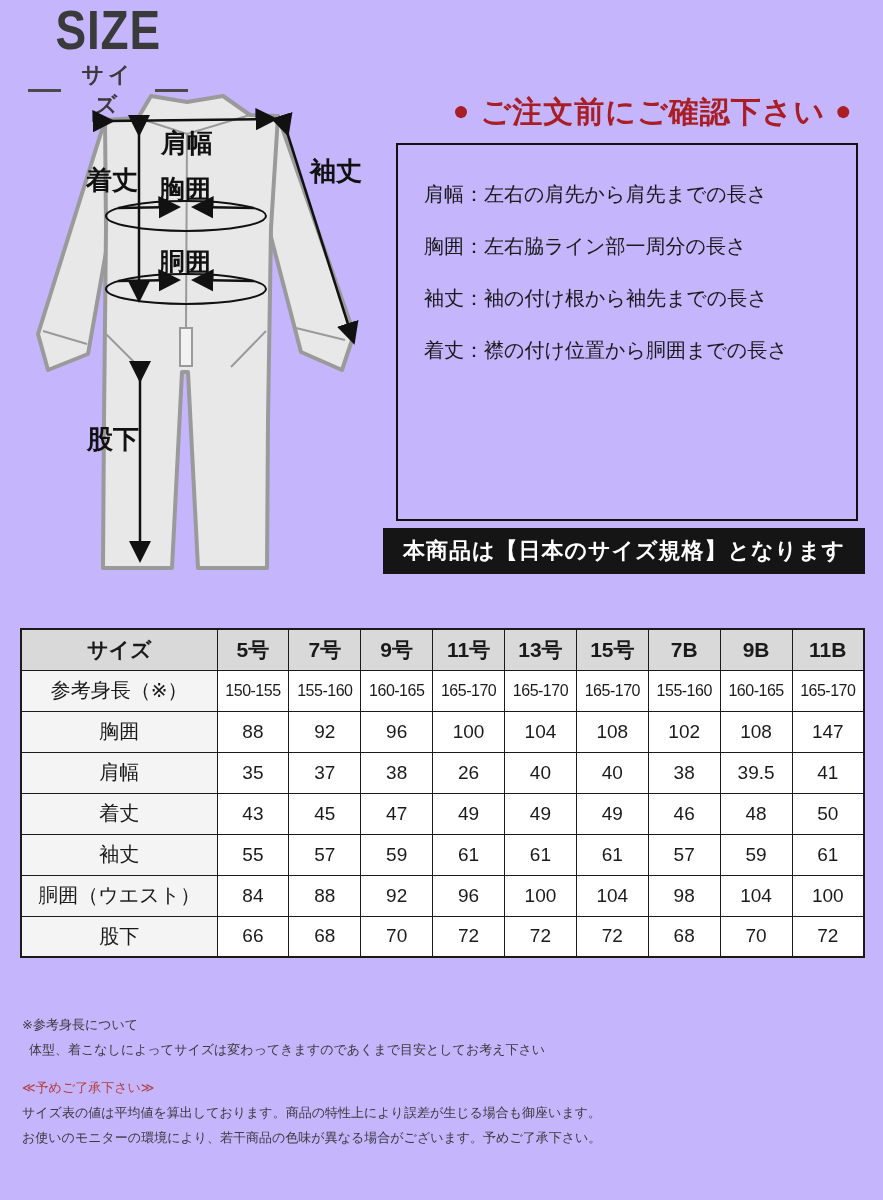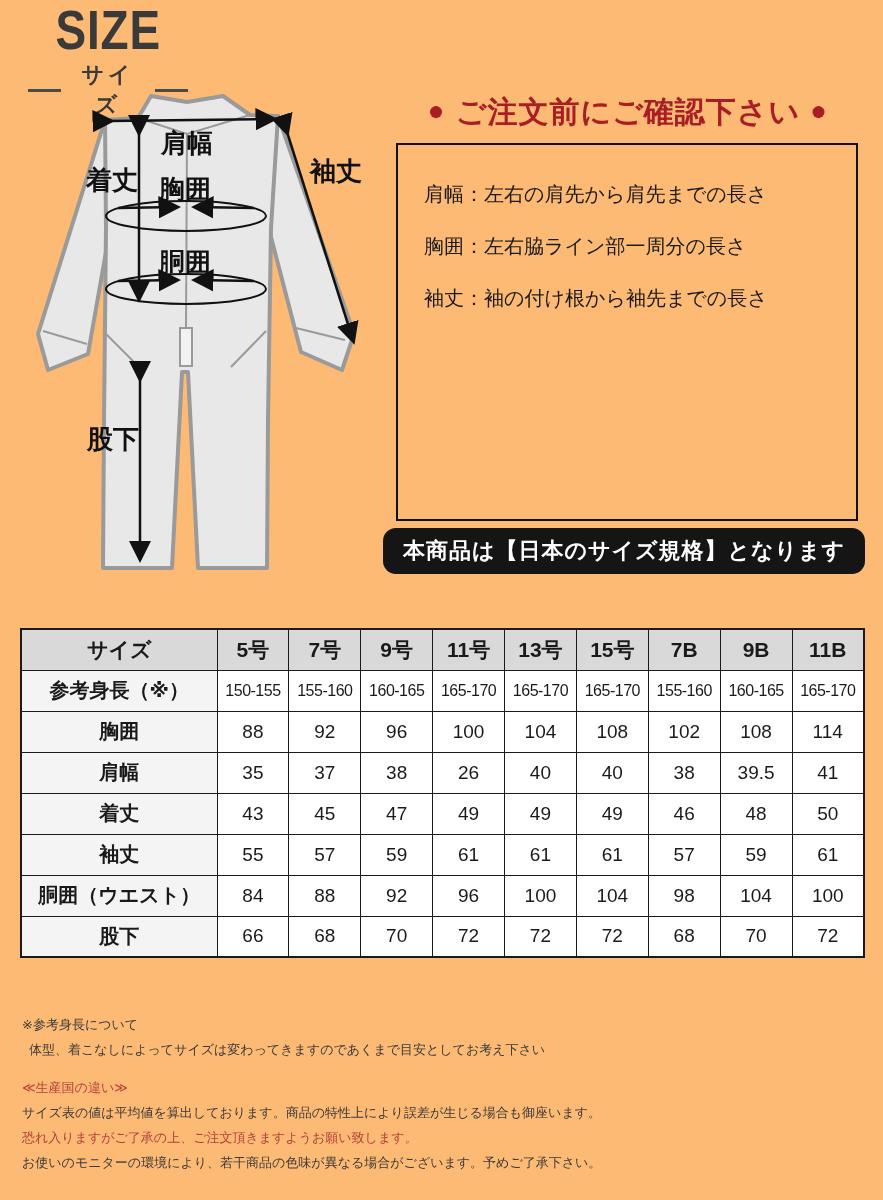--- a/index.html
+++ b/index.html
@@ -1,52 +1,52 @@
 <!DOCTYPE html>
 <html><head>
 <meta charset="utf-8">
 <style>
   * { margin:0; padding:0; box-sizing:border-box; }
   html,body { background:#fff; }
   body { font-family:"Liberation Sans","DejaVu Sans",sans-serif; color:#1a1a1a; }
-  .page { position:relative; width:883px; height:1200px; background:#fdba74; overflow:hidden; margin:0 auto; }
+  .page { position:relative; width:883px; height:1200px; background:#c4b5fd; overflow:hidden; margin:0 auto; }
 
   
   .size-head { position:absolute; left:28px; top:2px; width:160px; text-align:center; }
   .size-head .en { display:inline-block; font-size:56px; font-weight:900; color:#3a3a3a;
                    transform:scaleX(0.82); transform-origin:center; letter-spacing:1px; line-height:1.0; }
   .size-head .ja-row { display:flex; align-items:center; justify-content:center; gap:8px; margin-top:2px; }
   .size-head .dash { width:34px; height:0; border-top:3px solid #4a4a4a; }
   .size-head .ja { font-size:22px; font-weight:bold; color:#3a3a3a; letter-spacing:4px; }
 
   
   .diagram { position:absolute; left:20px; top:88px; width:362px; height:524px; }
 
   
-  .confirm-title { position:absolute; left:393px; top:92px; width:470px; text-align:center;
+  .confirm-title { position:absolute; left:393px; top:92px; width:470px; text-align:right;
                    font-size:30px; font-weight:bold; color:#a81e24; letter-spacing:1px; white-space:nowrap; }
   .confirm-title .dot { font-size:28px; vertical-align:2px; padding:0 10px; }
   .confirm-box { position:absolute; left:396px; top:143px; width:462px; height:378px;
                  border:2px solid #111; padding:36px 0 0 26px; }
   .confirm-box .item { height:52px; font-size:20px; color:#1a1a1a; white-space:nowrap; }
   .confirm-box .term { font-weight:500; }
 
   .notice-bar { position:absolute; left:383px; top:528px; width:482px; height:46px; background:#151515;
                 color:#fff; font-size:22px; font-weight:bold; text-align:center; line-height:46px;
-                letter-spacing:1px; white-space:nowrap;border-radius:13px; }
+                letter-spacing:1px; white-space:nowrap; }
 
   
   .size-table { position:absolute; left:20px; top:628px; width:845px; border-collapse:collapse;
                 table-layout:fixed; }
   .size-table th, .size-table td { border:1.5px solid #1a1a1a; text-align:center; vertical-align:middle;
                 height:41px; padding:0; overflow:hidden; }
   .size-table { border:2px solid #1a1a1a; }
   .size-table col.lbl { width:196px; }
   .size-table thead th { background:#d9d9d9; font-size:21px; font-weight:bold; }
-  .size-table td.rowlbl { background:#f4f4f4; font-size:20px; font-weight:bold; }
+  .size-table td.rowlbl { background:#f4f4f4; font-size:20px; font-weight:normal; }
   .size-table td.val { background:#fff; font-size:19px; font-weight:normal; }
   .size-table tr.height-row td.val { font-size:16px; letter-spacing:-0.5px;text-align:center; }
 
   
   .notes { position:absolute; left:22px; top:1012px; width:845px; font-size:13px; line-height:25px; color:#3a3a3a; }
   .notes .indent { padding-left:7px; }
   .notes .gap { height:13px; }
   .notes .red { color:#b23f3c; }
 </style>
 </head>
@@ -112,20 +112,21 @@
   </div>
 
   <div class="confirm-title">
     <span class="dot">●</span><span>ご注文前にご確認下さい</span><span class="dot">●</span>
   </div>
 
   <div class="confirm-box">
     <div class="item"><span class="term">肩幅</span><span>：</span><span>左右の肩先から肩先までの長さ</span></div>
     <div class="item"><span class="term">胸囲</span><span>：</span><span>左右脇ライン部一周分の長さ</span></div>
     <div class="item"><span class="term">袖丈</span><span>：</span><span>袖の付け根から袖先までの長さ</span></div>
+    <div class="item"><span class="term">着丈</span><span>：</span><span>襟の付け位置から胴囲までの長さ</span></div>
   </div>
 
   <div class="notice-bar">本商品は【日本のサイズ規格】となります</div>
 
   <table class="size-table">
     <colgroup>
         <col class="lbl">
         <col>
         <col>
         <col>
@@ -166,21 +167,21 @@
       <tr>
         <td class="rowlbl">胸囲</td>
         <td class="val">88</td>
         <td class="val">92</td>
         <td class="val">96</td>
         <td class="val">100</td>
         <td class="val">104</td>
         <td class="val">108</td>
         <td class="val">102</td>
         <td class="val">108</td>
-        <td class="val">114</td>
+        <td class="val">147</td>
       </tr>
       <tr>
         <td class="rowlbl">肩幅</td>
         <td class="val">35</td>
         <td class="val">37</td>
         <td class="val">38</td>
         <td class="val">26</td>
         <td class="val">40</td>
         <td class="val">40</td>
         <td class="val">38</td>
@@ -235,19 +236,18 @@
         <td class="val">70</td>
         <td class="val">72</td>
       </tr>
     </tbody>
   </table>
 
   <div class="notes">
     <div>※参考身長について</div>
     <div class="indent">体型、着こなしによってサイズは変わってきますのであくまで目安としてお考え下さい</div>
     <div class="gap"></div>
-    <div class="red">≪生産国の違い≫</div>
+    <div class="red">≪予めご了承下さい≫</div>
     <div>サイズ表の値は平均値を算出しております。商品の特性上により誤差が生じる場合も御座います。</div>
-    <div class="red">恐れ入りますがご了承の上、ご注文頂きますようお願い致します。</div>
     <div>お使いのモニターの環境により、若干商品の色味が異なる場合がございます。予めご了承下さい。</div>
   </div>
 
 </div>
 
 </body></html>

